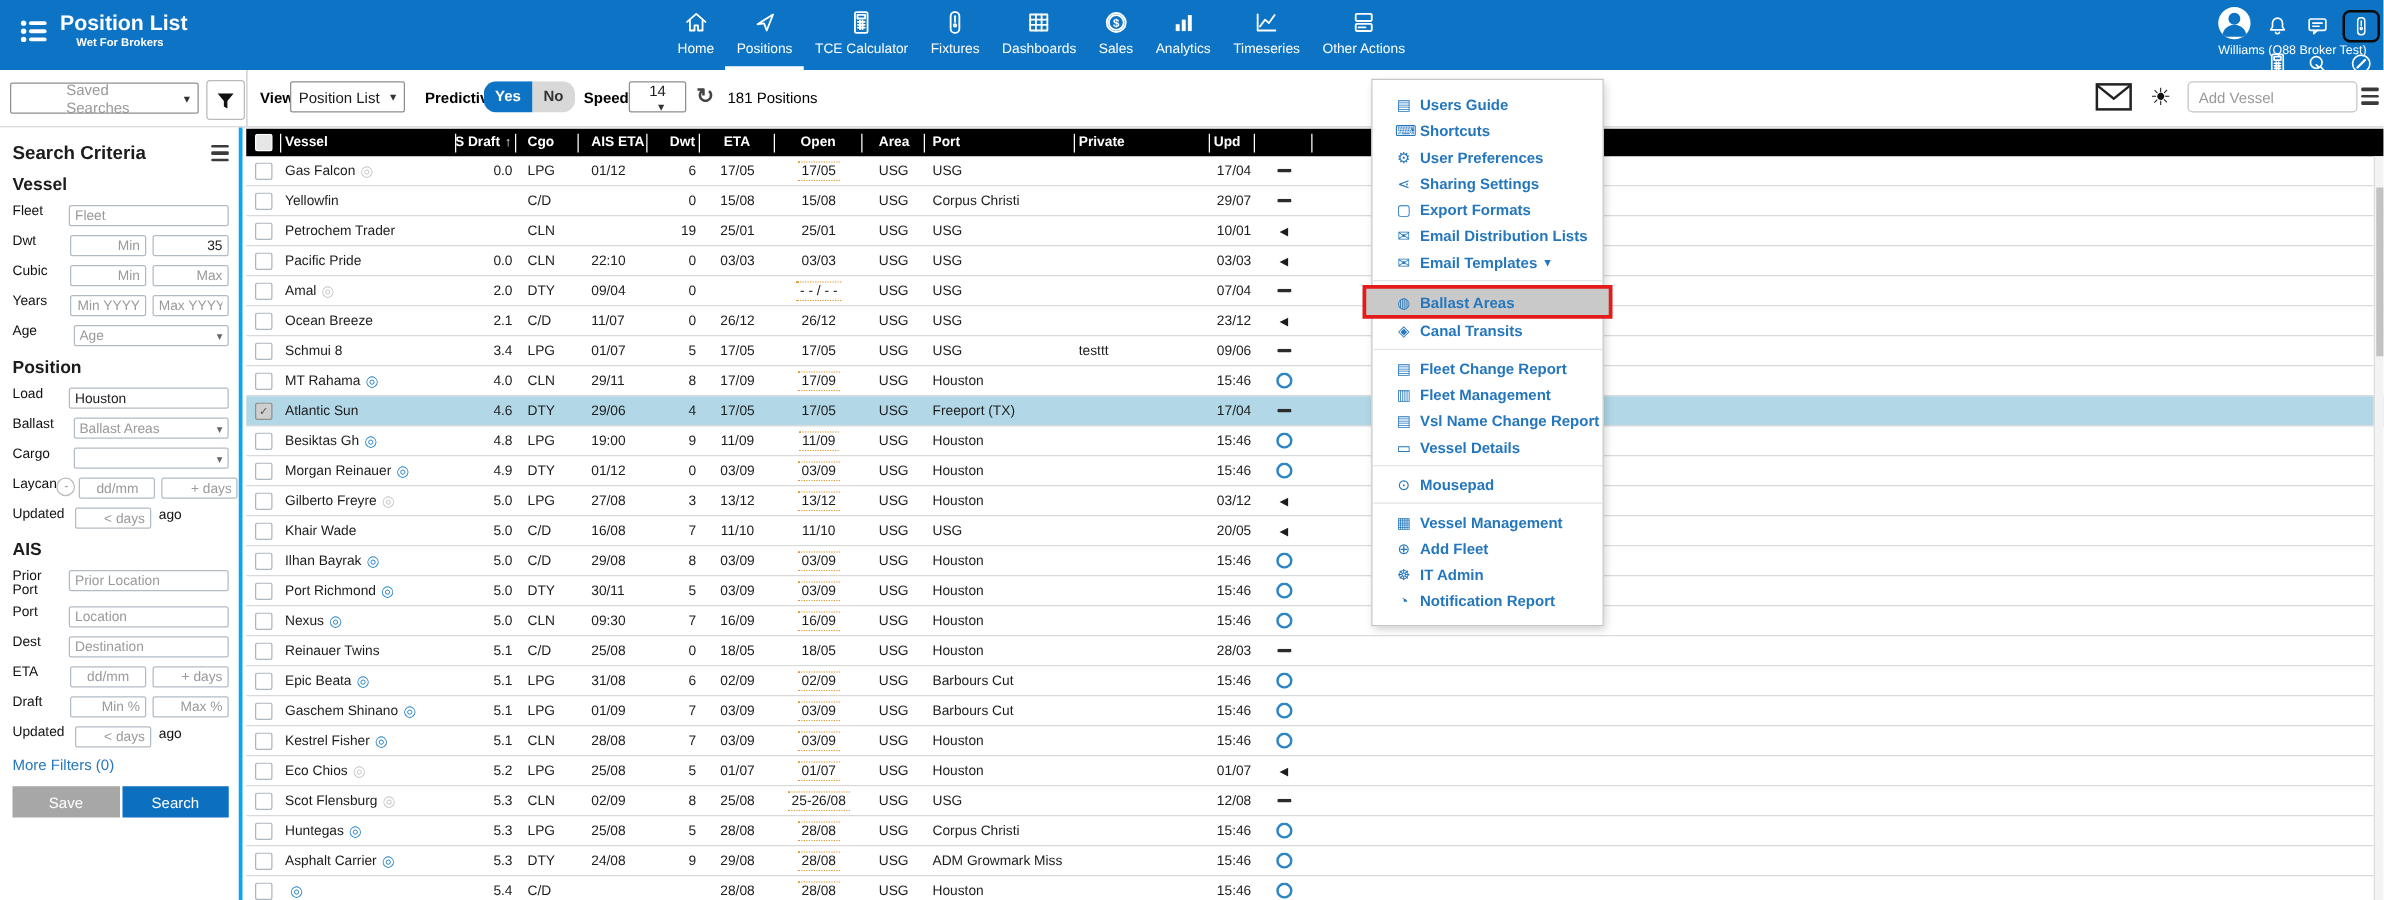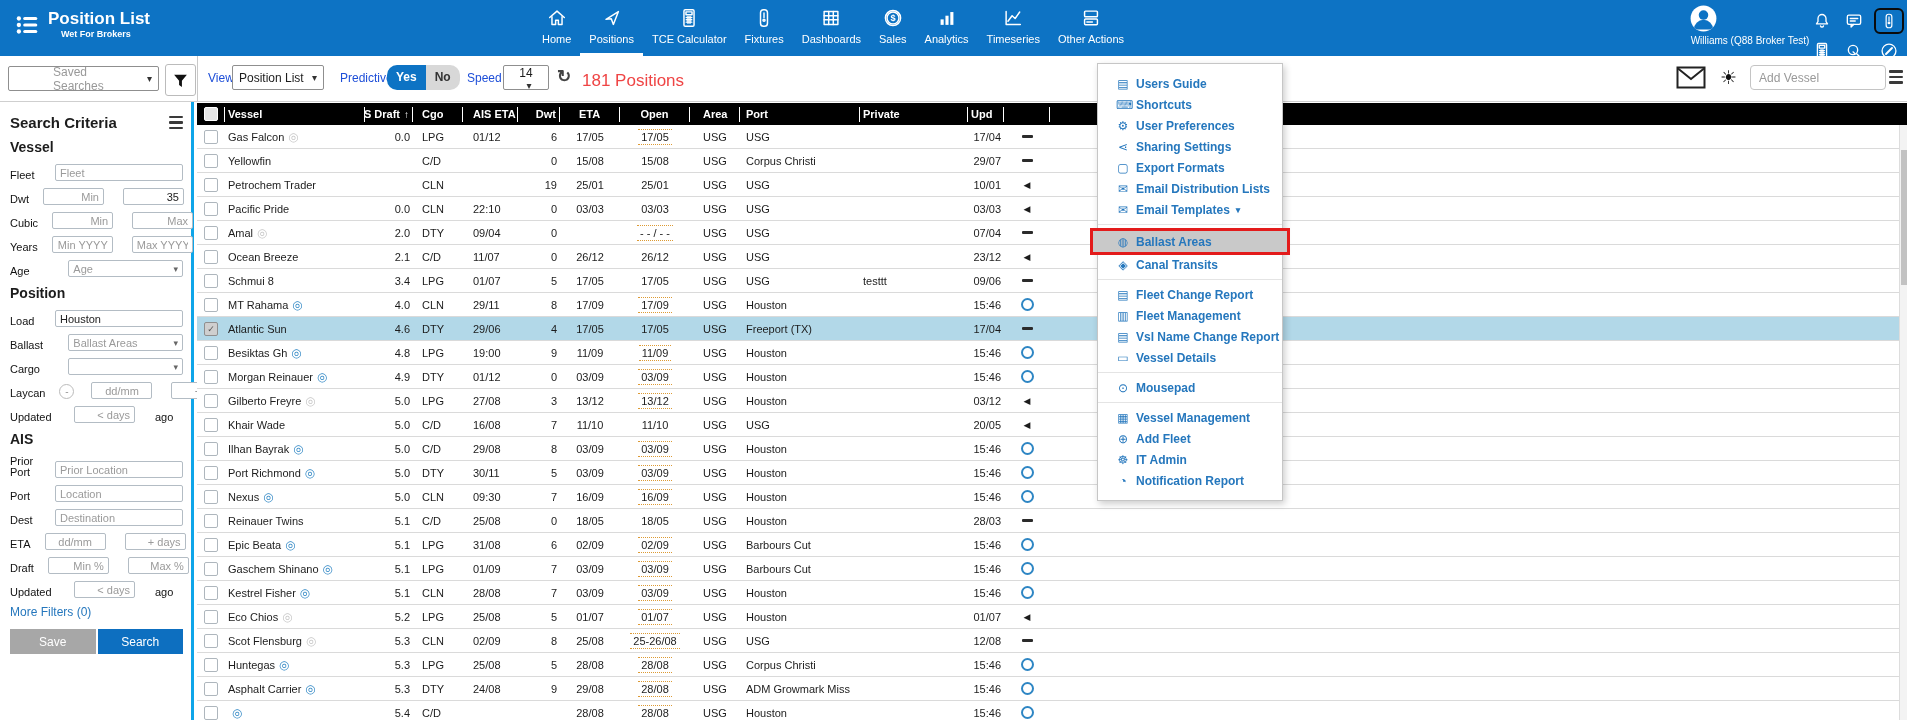--- a/index.html
+++ b/index.html
@@ -9,54 +9,54 @@
   .topbar{position:absolute;left:0;top:0;width:1907px;height:56px;background:#0d73c4;color:#fff;}
   .logo{position:absolute;left:14px;top:9px;display:flex;gap:8px;align-items:flex-start;}
   .logo-icn{margin-top:3px;}
   .logo-t1{font-size:17px;font-weight:bold;line-height:20px;}
   .logo-t2{font-size:9px;font-weight:bold;margin-left:13px;}
   .mainnav{position:absolute;left:533px;top:0;height:56px;display:flex;}
   .nav-item{height:56px;padding:0 9px;display:flex;flex-direction:column;align-items:center;justify-content:flex-start;cursor:pointer;box-sizing:border-box;}
   .nav-item .nicon{margin-top:7px;height:24px;}
   .nav-item .nlabel{font-size:11px;margin-top:2px;white-space:nowrap;}
   .nav-item.active{border-bottom:3px solid #fff;}
-  .userbox{position:absolute;left:1688px;top:3px;width:124px;text-align:center;}
+  .userbox{position:absolute;left:1772px;top:3px;width:124px;text-align:center;}
   .avatar{margin:0 auto;}
   .username{font-size:10px;margin-top:1px;white-space:nowrap;}
   .hdricons{position:absolute;left:1810px;top:8px;width:92px;display:grid;grid-template-columns:repeat(3,1fr);grid-gap:5px 8px;justify-items:center;align-items:center;}
   .hicn{width:24px;height:24px;display:flex;align-items:center;justify-content:center;cursor:pointer;}
   .hicn.boxed{border:2.5px solid #0b0b0b;border-radius:6px;width:26px;height:22px;}
   
   .toolbar{position:absolute;left:0;top:56px;width:1907px;height:46px;background:#fff;border-bottom:1px solid #cfcfcf;box-sizing:border-box;}
   .sel{display:inline-flex;align-items:center;justify-content:space-between;border:1px solid #8f8f8f;border-radius:2px;background:#fff;height:25px;padding:0 6px;box-sizing:border-box;font-size:12px;cursor:pointer;}
   .sel .caret{color:#333;font-size:10px;margin-left:6px;}
   .saved-sel{position:absolute;left:8px;top:10px;width:151px;color:#999;padding-left:44px;}
   .filter-btn{position:absolute;left:165px;top:8px;width:29px;height:30px;border:1px solid #bbb;border-radius:3px;display:flex;align-items:center;justify-content:center;cursor:pointer;background:#fff;}
   .tb-divider{position:absolute;left:197px;top:0;bottom:0;width:1px;background:#c9c9c9;}
-  .tb-label{position:absolute;top:15px;font-weight:normal;font-size:12px;color:#1d4ed8;}
+  .tb-label{position:absolute;top:15px;font-weight:bold;font-size:12px;color:#000000;}
   .view-sel{position:absolute;left:232px;top:9px;width:92px;}
   .toggle{position:absolute;left:387px;top:9px;height:25px;display:flex;border-radius:10px;overflow:hidden;font-size:12px;font-weight:bold;cursor:pointer;}
   .tg-yes{background:#0d73c4;color:#fff;padding:5px 9px;}
   .tg-no{background:#d8d8d8;color:#333;padding:5px 9px;}
   .speed-sel{position:absolute;left:503px;top:9px;width:46px;flex-direction:column;}
   .refresh{position:absolute;left:557px;top:10px;font-size:17px;color:#444;font-weight:bold;cursor:pointer;}
-  .poscount{position:absolute;left:582px;top:15px;font-size:17px;color:#ef4444;}
+  .poscount{position:absolute;left:582px;top:15px;font-size:12px;color:#000000;}
   .mail-icn{position:absolute;left:1676px;top:10px;cursor:pointer;}
   .sun-icn{position:absolute;left:1720px;top:10px;font-size:19px;color:#111;cursor:pointer;}
   .addvessel{position:absolute;left:1750px;top:9px;width:136px;height:25px;border:1px solid #c4c4c4;border-radius:4px;padding:0 8px;font-size:12px;box-sizing:border-box;font-family:"Liberation Sans",sans-serif;}
   .addvessel::placeholder{color:#999;}
   .bars{display:flex;flex-direction:column;gap:3px;cursor:pointer;}
   .bars i{display:block;width:14px;height:2.5px;background:#3a3a3a;border-radius:1px;}
   .tb-bars{position:absolute;left:1889px;top:14px;}
   
   .sidebar{position:absolute;left:0;top:102px;width:194px;bottom:0;border-right:3px solid #0ea5e9;box-sizing:border-box;padding:12px 8px 15px 10px;background:#fff;}
   .sc-head{display:flex;justify-content:space-between;align-items:center;margin-bottom:8px;}
   .sc-title{font-size:15px;font-weight:bold;}
   .sec-h{font-size:14px;font-weight:bold;margin:8px 0 9px 0;}
-  .frow{display:flex;align-items:flex-end;margin-bottom:7px;gap:14px;}
+  .frow{display:flex;align-items:flex-start;margin-bottom:7px;}
   .frow .lab{width:50px;font-size:11px;color:#111;line-height:11px;}
   .finp{border:1px solid #b3bcc4;border-radius:2px;height:17px;font-size:11px;padding:0 4px;box-sizing:border-box;font-family:"Liberation Sans",sans-serif;color:#222;background:#fff;}
   .finp::placeholder{color:#9a9a9a;}
   .w-full{width:128px;}
   .w-half{width:61px;}
   .w-half+.w-half{margin-left:5px;}
   .ta-r{text-align:right;}
   .ta-c{text-align:center;}
   .fakesel{display:flex;align-items:center;justify-content:space-between;border:1px solid #b3bcc4;border-radius:2px;height:17px;padding:0 4px;box-sizing:border-box;width:128px;cursor:pointer;background:#fff;}
   .fakesel .ph{color:#9a9a9a;}

